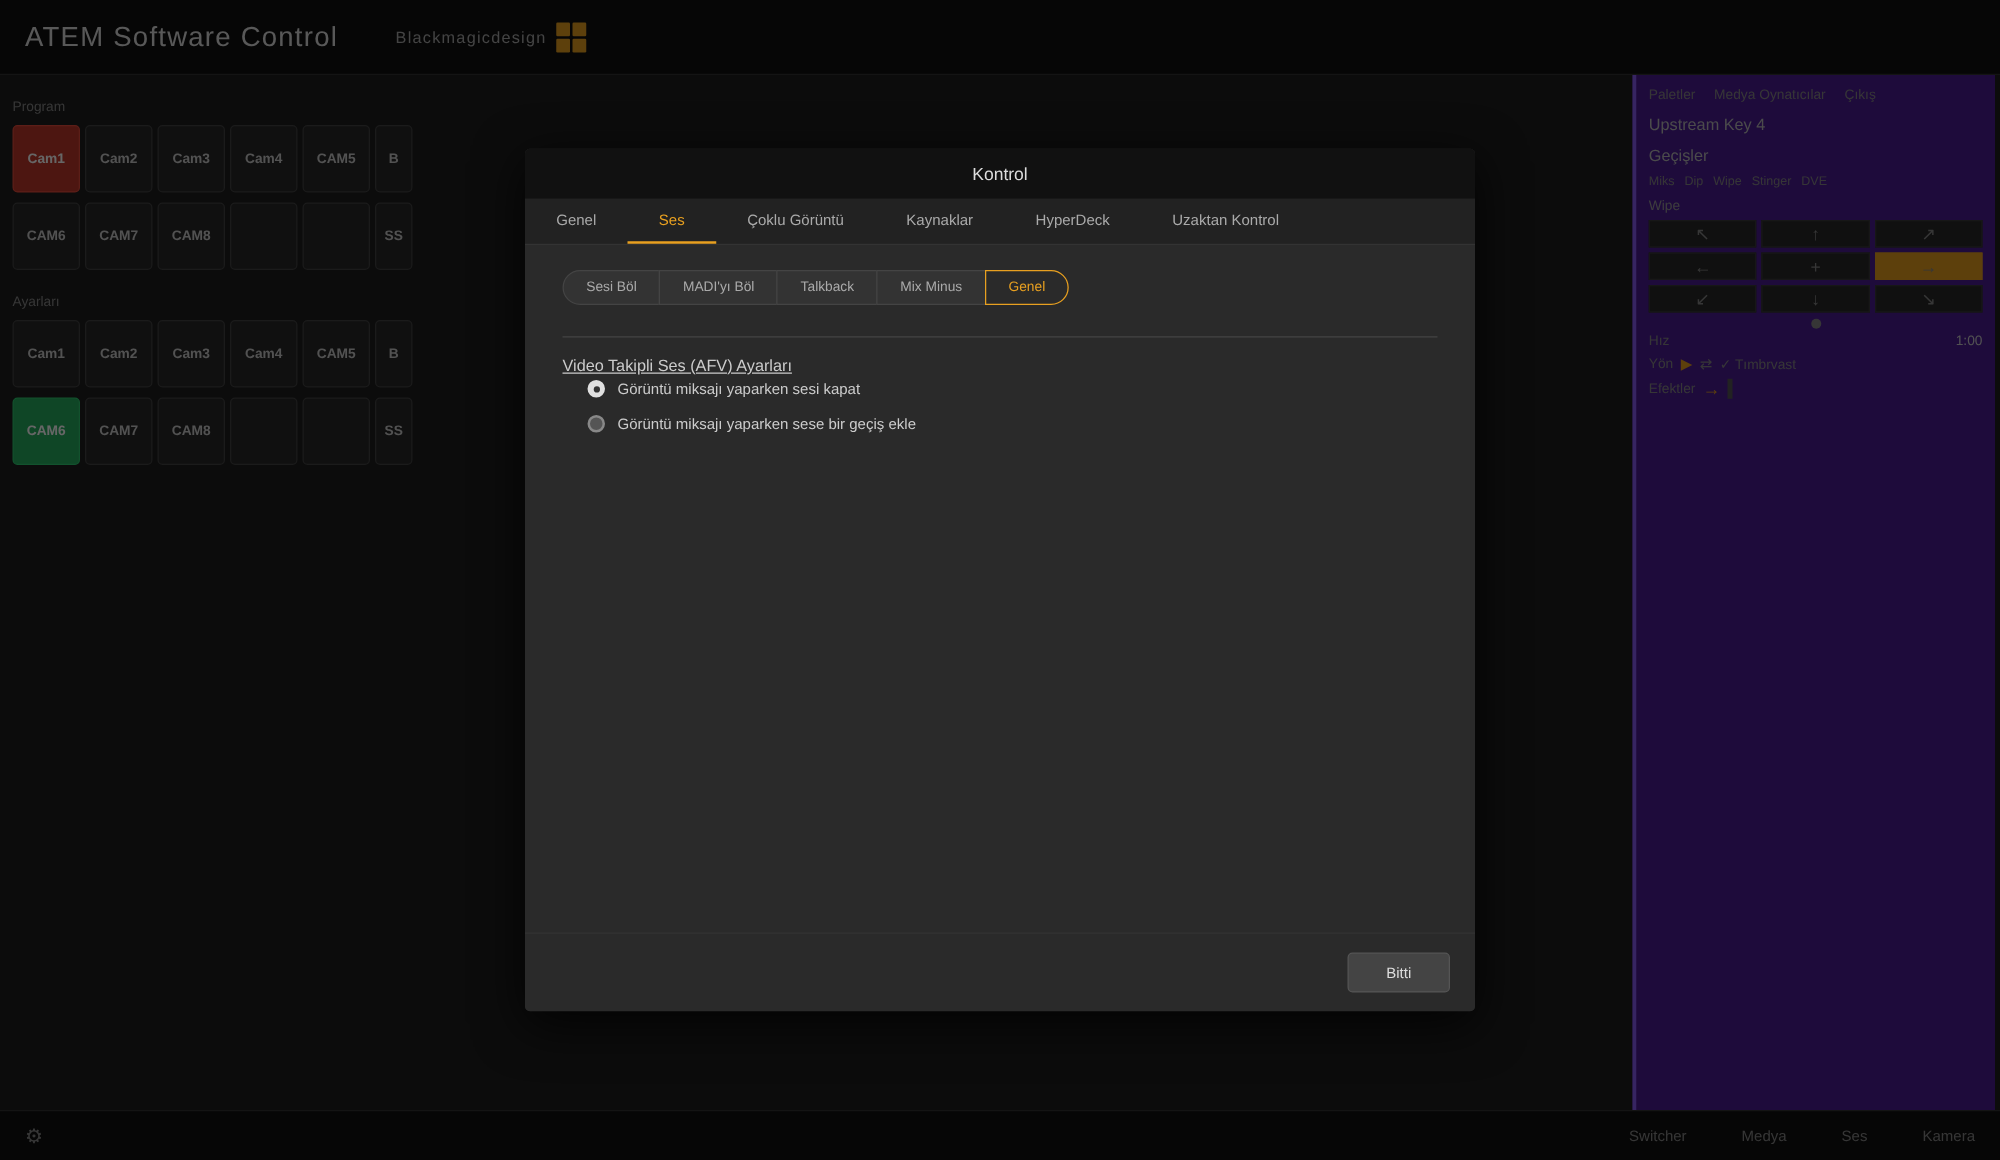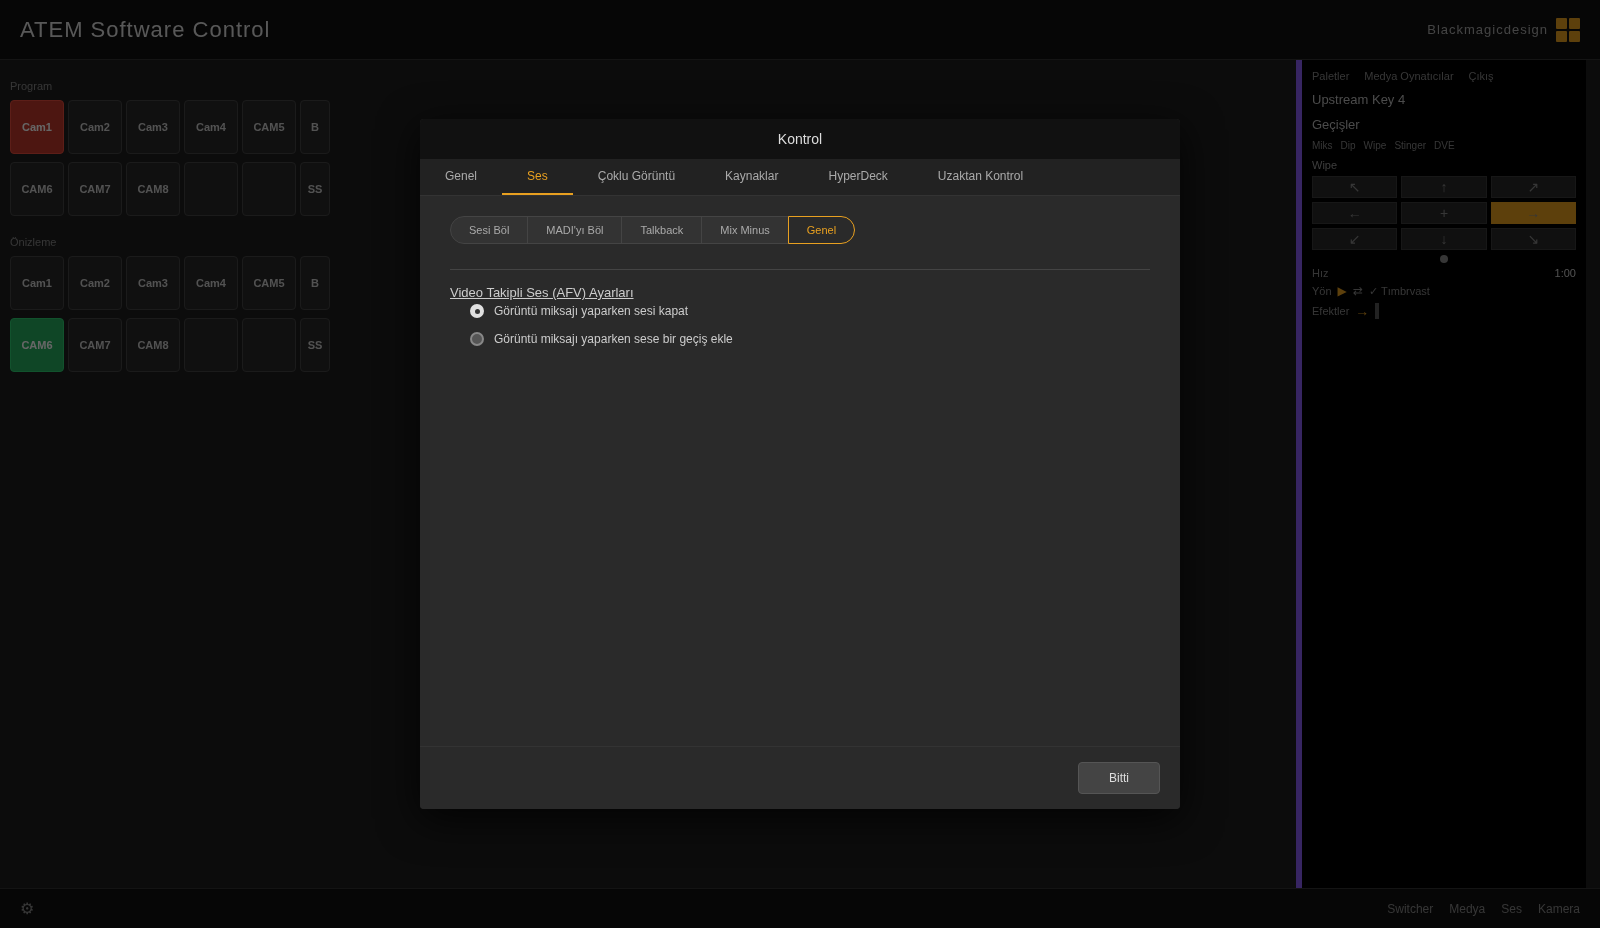--- a/index.html
+++ b/index.html
@@ -21,23 +21,23 @@
       background: #1e1e1e;
       position: relative;
     }
 
     
     .top-bar {
       height: 60px;
       background: #111;
       display: flex;
       align-items: center;
-      justify-content: space-between;
       padding: 0 20px;
       border-bottom: 1px solid #333;
+      gap: 46px;
     }
     .app-title {
       font-size: 22px;
       color: #ddd;
       font-weight: 300;
       letter-spacing: 1px;
     }
     .bmd-logo {
       display: flex;
       align-items: center;
@@ -125,42 +125,42 @@
       height: 40px;
       background: #111;
       display: flex;
       align-items: center;
       justify-content: space-between;
       padding: 0 20px;
       border-top: 1px solid #333;
     }
     .bottom-tabs {
       display: flex;
-      gap: 16px;
+      gap: 44px;
     }
     .bottom-tab {
       color: #888;
       font-size: 12px;
       cursor: pointer;
     }
     .gear-icon {
       color: #888;
       font-size: 16px;
     }
 
     
     .right-panel {
       position: absolute;
-      right: 14px;
+      right: 4px;
       top: 60px;
       width: 290px;
       bottom: 40px;
-      background: #000000;
+      background: #4c1d95;
       padding: 10px;
-      border-left: 6px solid #8b5cf6;
+      border-left: 3px solid #8b5cf6;
     }
     .right-tabs {
       display: flex;
       gap: 15px;
       margin-bottom: 10px;
     }
     .right-tab {
       color: #888;
       font-size: 11px;
       cursor: pointer;
@@ -416,21 +416,21 @@
     </div>
     <div class="bus-row">
       <button class="cam-btn">CAM6</button>
       <button class="cam-btn">CAM7</button>
       <button class="cam-btn">CAM8</button>
       <button class="cam-btn"></button>
       <button class="cam-btn"></button>
       <button class="cam-btn cut-off">SS</button>
     </div>
 
-    <div class="section-label" style="margin-top:20px;">Önizleme</div>
+    <div class="section-label" style="margin-top:20px;">Ayarları</div>
     <div class="bus-row">
       <button class="cam-btn">Cam1</button>
       <button class="cam-btn">Cam2</button>
       <button class="cam-btn">Cam3</button>
       <button class="cam-btn">Cam4</button>
       <button class="cam-btn">CAM5</button>
       <button class="cam-btn cut-off">B</button>
     </div>
     <div class="bus-row">
       <button class="cam-btn active-green">CAM6</button>

